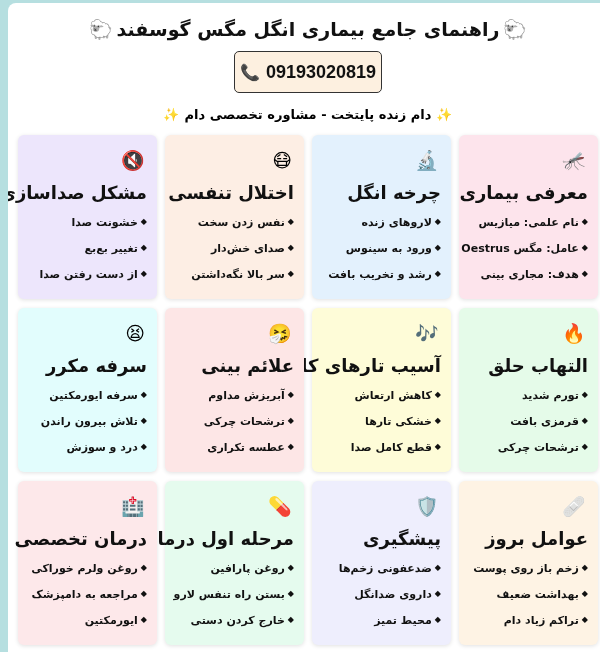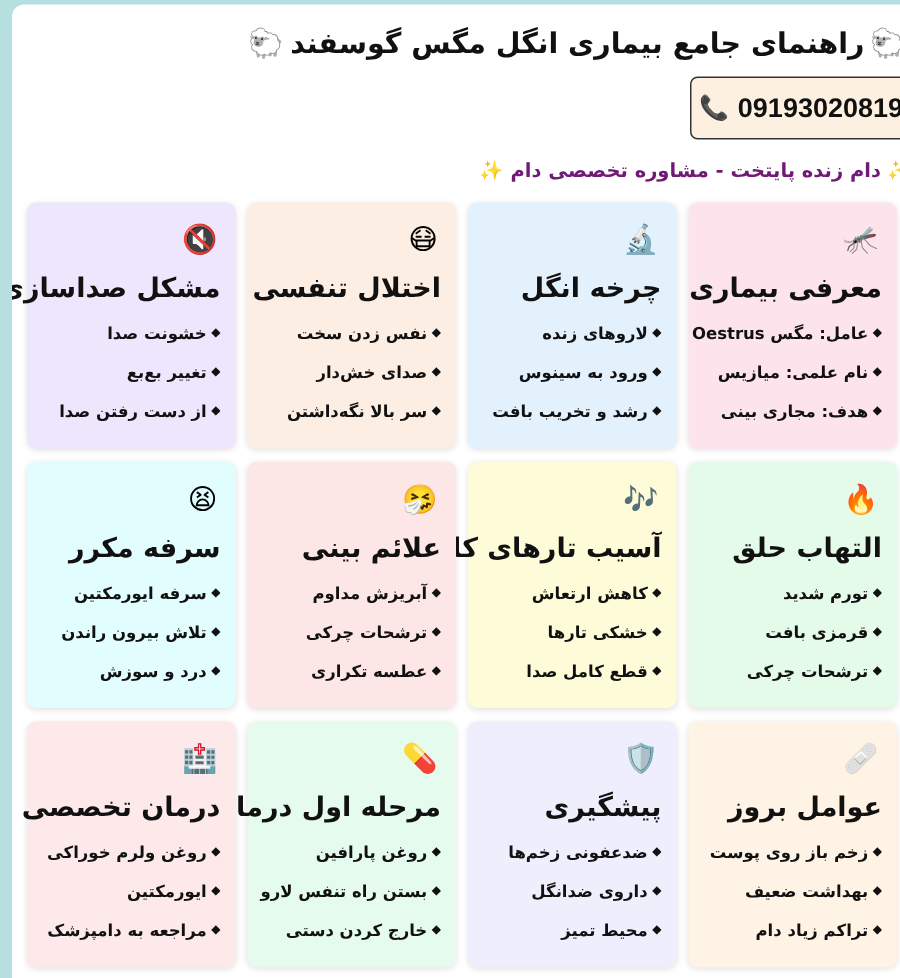--- a/index.html
+++ b/index.html
@@ -7,40 +7,40 @@
   body {
     background: #b6dfe0;
     font-family: "DejaVu Sans", sans-serif;
     direction: rtl;
   }
   .page {
     position: absolute; left: 0; top: 3px; width: 600px; height: 649px;
     background: #ffffff;
     border-radius: 8px 8px 0 0;
   }
-  .header { padding-top: 10px; }
+  .header { text-align: center; padding-top: 10px; }
   .title {
     font-size: 19px; font-weight: bold; color: #111;
     height: 32px; line-height: 32px;
   }
   .title .emo { font-size: 19px; margin: 0 4px; }
   .phone-box {
     display: inline-flex; align-items: center; justify-content: center;
     margin-top: 6px;
     width: 148px; height: 42px;
     background: #fdf0e0;
     border: 1.5px solid #333;
     border-radius: 5px;
     font-family: "Liberation Sans", sans-serif;
     font-weight: bold; font-size: 18px; color: #111;
     direction: ltr; gap: 6px;
   }
   .phone-icon { font-size: 16px; color: #d22; }
   .tagline {
-    margin-top: 12px; font-size: 13px; font-weight: bold; color: #701a75;
+    margin-top: 12px; font-size: 13px; font-weight: bold; color: #000000;
     height: 20px; line-height: 20px;
   }
   .grid {
     position: absolute; top: 132px; left: 10px; width: 580px;
     display: grid;
     grid-template-columns: repeat(4, 139px);
     grid-template-rows: repeat(3, 164px);
     column-gap: 8px; row-gap: 9px;
   }
   .card {
@@ -82,22 +82,22 @@
       <span>دام زنده پایتخت - مشاوره تخصصی دام</span>
       <span>✨</span>
     </div>
   </div>
 
   <div class="grid" id="grid">
       <div class="card" style="background: rgb(253, 228, 236);">
         <span class="icon">🦟</span>
     <div class="ctitle">معرفی بیماری</div>
     <ul>
+          <li><span class="dot">◆</span><span>نام علمی: میازیس</span></li>
           <li><span class="dot">◆</span><span>عامل: مگس Oestrus</span></li>
-          <li><span class="dot">◆</span><span>نام علمی: میازیس</span></li>
           <li><span class="dot">◆</span><span>هدف: مجاری بینی</span></li>
         </ul>
       </div>
       <div class="card" style="background: rgb(227, 241, 253);">
         <span class="icon">🔬</span>
     <div class="ctitle">چرخه انگل</div>
     <ul>
           <li><span class="dot">◆</span><span>لاروهای زنده</span></li>
           <li><span class="dot">◆</span><span>ورود به سینوس</span></li>
           <li><span class="dot">◆</span><span>رشد و تخریب بافت</span></li>
@@ -182,18 +182,18 @@
           <li><span class="dot">◆</span><span>روغن پارافین</span></li>
           <li><span class="dot">◆</span><span>بستن راه تنفس لارو</span></li>
           <li><span class="dot">◆</span><span>خارج کردن دستی</span></li>
         </ul>
       </div>
       <div class="card" style="background: rgb(253, 232, 234);">
         <span class="icon">🏥</span>
     <div class="ctitle">درمان تخصصی</div>
     <ul>
           <li><span class="dot">◆</span><span>روغن ولرم خوراکی</span></li>
+          <li><span class="dot">◆</span><span>مراجعه به دامپزشک</span></li>
           <li><span class="dot">◆</span><span>ایورمکتین</span></li>
-          <li><span class="dot">◆</span><span>مراجعه به دامپزشک</span></li>
         </ul>
       </div>
     </div>
 </div>
 
 </body></html>

